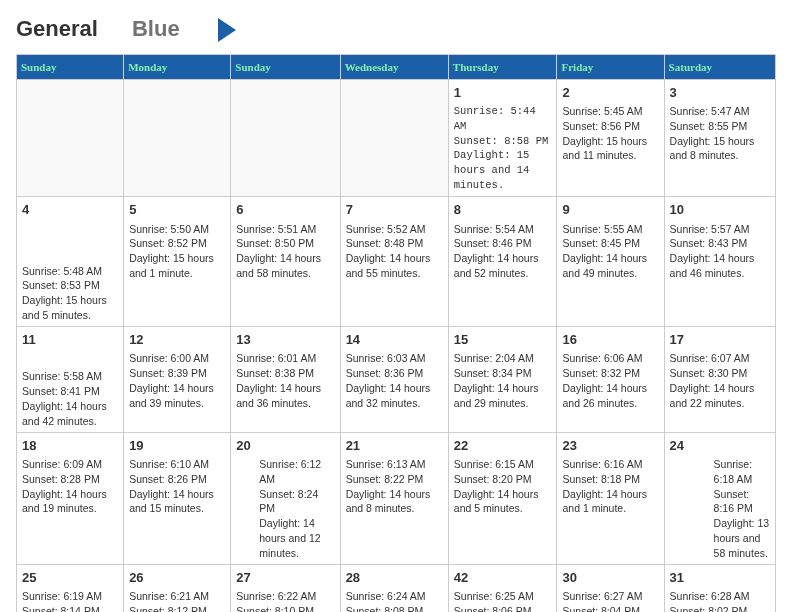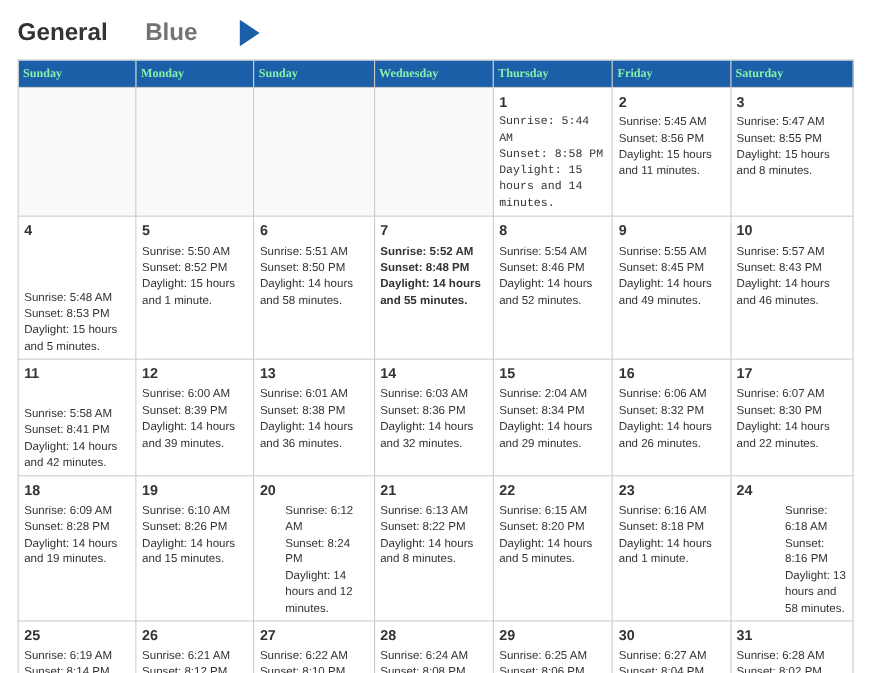--- a/index.html
+++ b/index.html
@@ -163,21 +163,21 @@
 Daylight: 15 hours and 1 minute.</div>
         </td>
         <td>
           <div class="day-number">6</div>
           <div class="day-info" style="white-space: pre-line;">Sunrise: 5:51 AM
 Sunset: 8:50 PM
 Daylight: 14 hours and 58 minutes.</div>
         </td>
         <td>
           <div class="day-number">7</div>
-          <div class="day-info" style="white-space: pre-line; font-weight: bold;">Sunrise: 5:52 AM
+          <div class="day-info" style="white-space: pre-line;">Sunrise: 5:52 AM
 Sunset: 8:48 PM
 Daylight: 14 hours and 55 minutes.</div>
         </td>
         <td>
           <div class="day-number">8</div>
           <div class="day-info" style="white-space: pre-line;">Sunrise: 5:54 AM
 Sunset: 8:46 PM
 Daylight: 14 hours and 52 minutes.</div>
         </td>
         <td>
@@ -300,21 +300,21 @@
 Sunset: 8:10 PM
 Daylight: 13 hours and 47 minutes.</div>
         </td>
         <td>
           <div class="day-number">28</div>
           <div class="day-info" style="white-space: pre-line;">Sunrise: 6:24 AM
 Sunset: 8:08 PM
 Daylight: 13 hours and 44 minutes.</div>
         </td>
         <td>
-          <div class="day-number">29</div>
+          <div class="day-number">42</div>
           <div class="day-info" style="white-space: pre-line;">Sunrise: 6:25 AM
 Sunset: 8:06 PM
 Daylight: 13 hours and 40 minutes.</div>
         </td>
         <td>
           <div class="day-number">30</div>
           <div class="day-info" style="white-space: pre-line;">Sunrise: 6:27 AM
 Sunset: 8:04 PM
 Daylight: 13 hours and 36 minutes.</div>
         </td>

